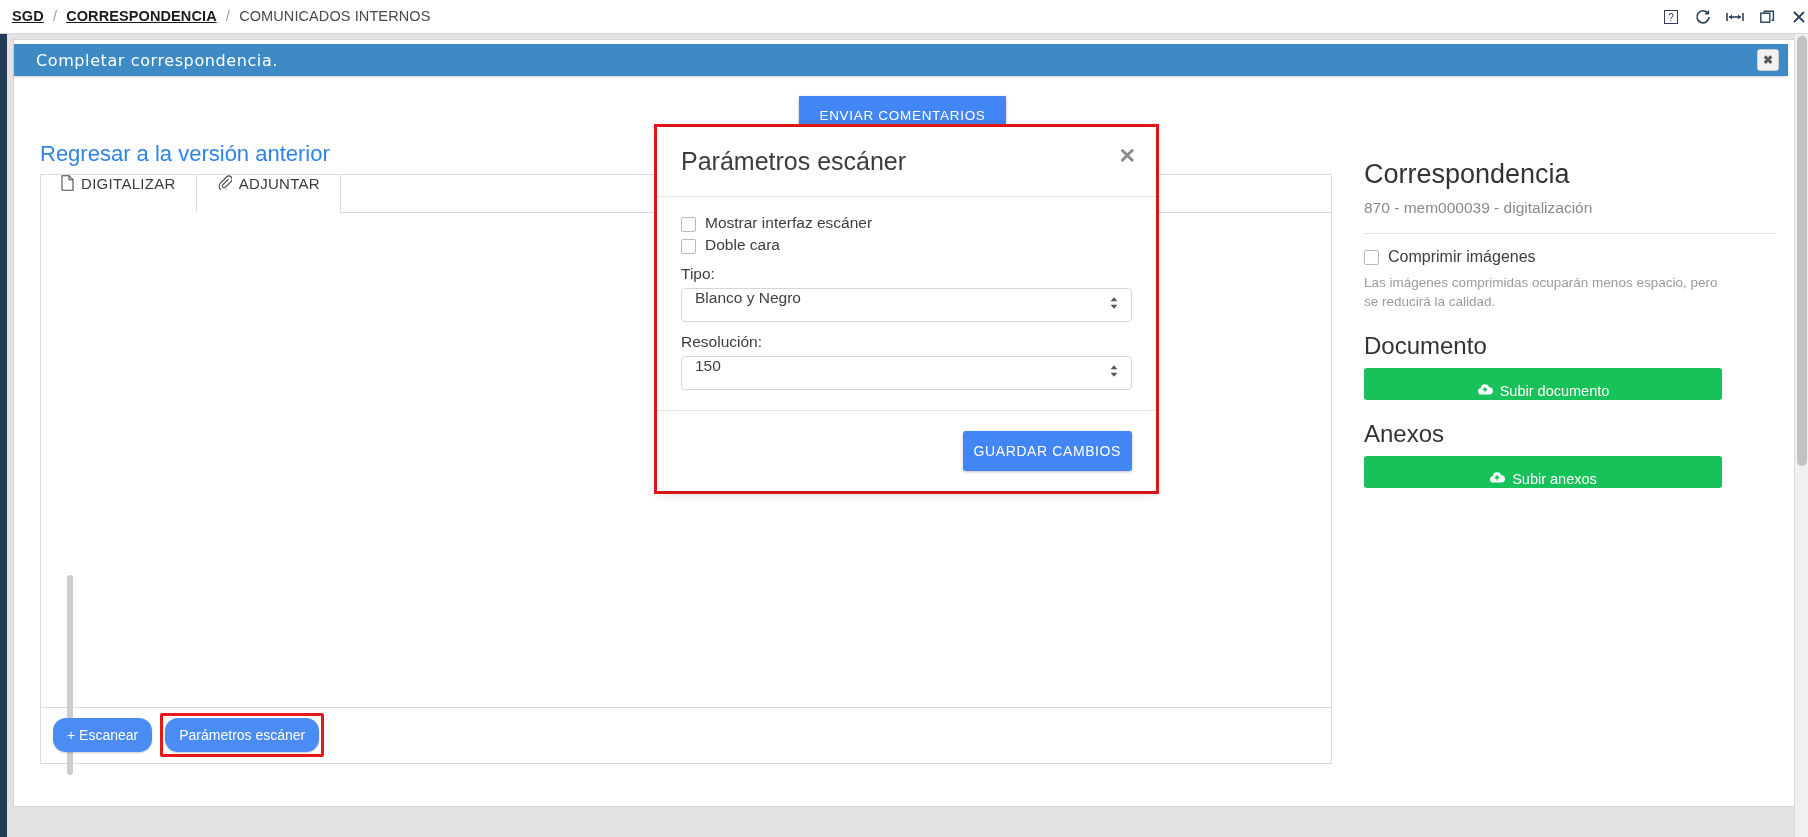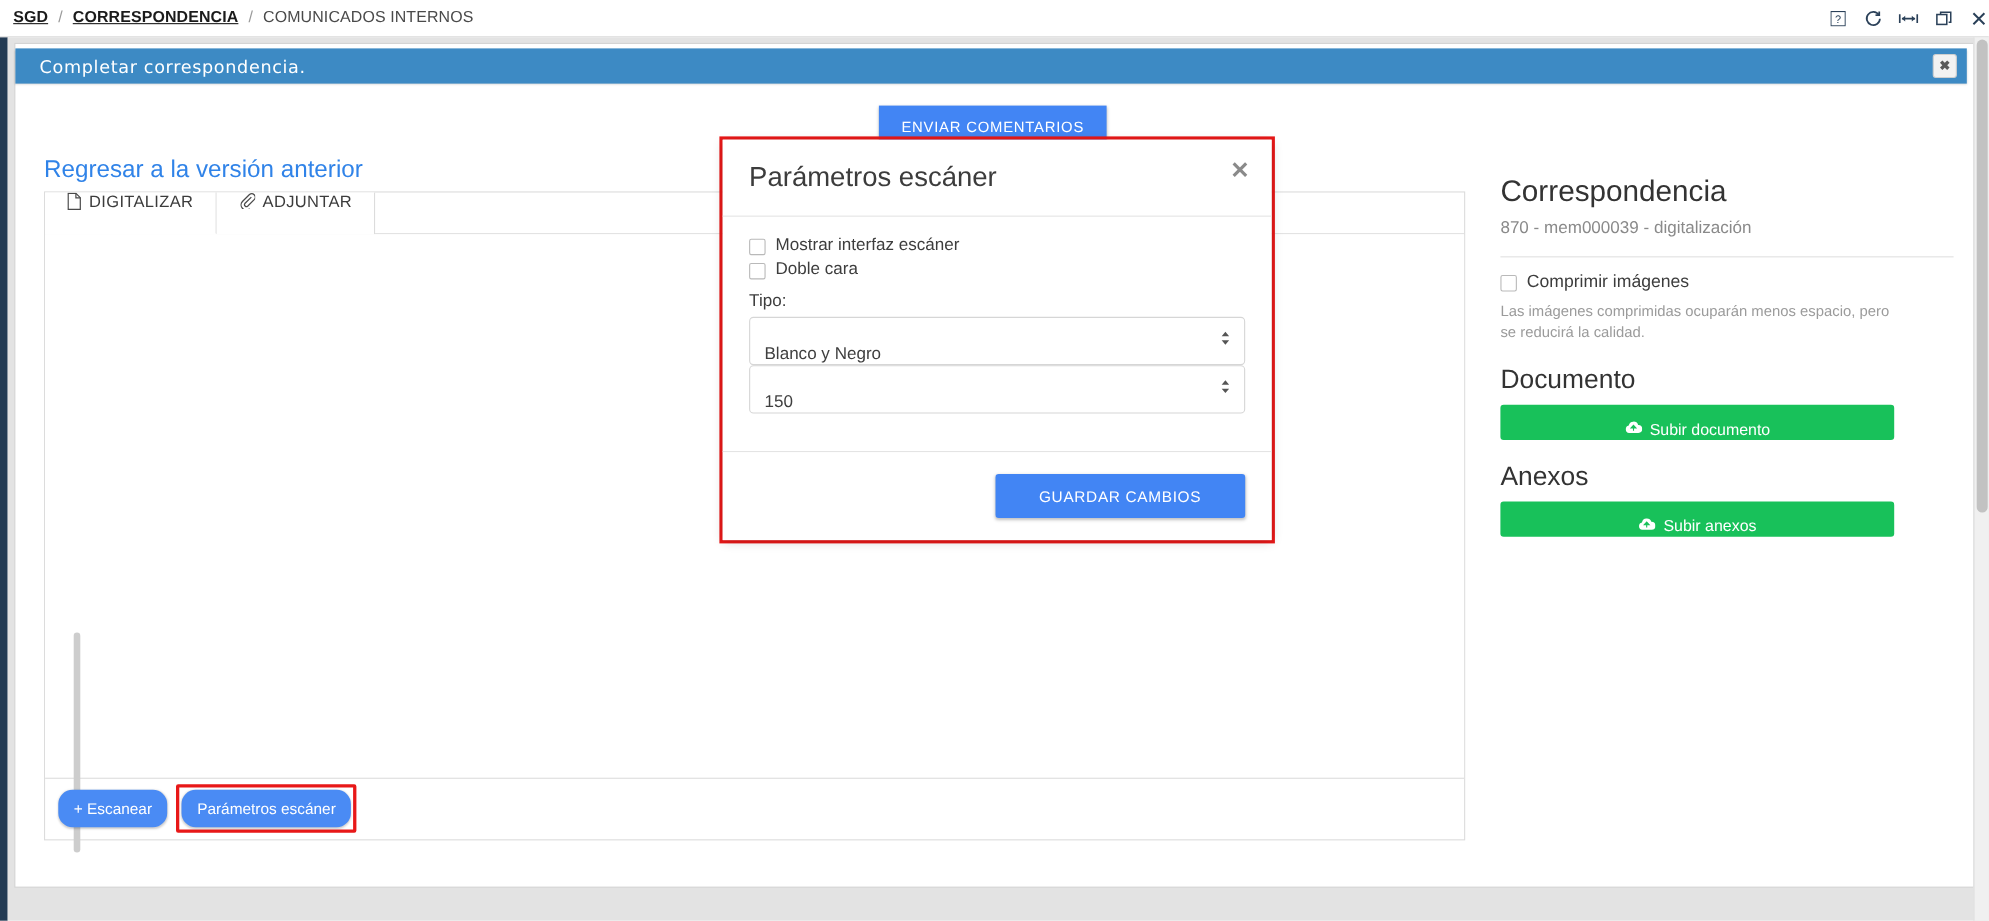--- a/index.html
+++ b/index.html
@@ -243,25 +243,25 @@
   }
   #modal-body { padding: 17px 24px 0 24px; }
   .mrow { display: flex; align-items: center; gap: 9px; margin-bottom: 4px; }
   .mrow .cb-label { font-size: 15.5px; color: #3d3d3d; }
   .field-label {
     font-size: 15.5px; color: #3d3d3d;
     margin-top: 11px; margin-bottom: 5px;
   }
   .sel {
     position: relative;
-    width: 451px; height: 44px;
+    width: 451px; height: 34px;
     border: 1px solid #d6d6d6;
     border-radius: 4px;
     background: #ffffff;
-    display: flex; align-items: flex-end;
+    display: flex; align-items: flex-start;
     padding-left: 13px;
     font-size: 15.5px; color: #3f3f3f;
     cursor: pointer;
   }
   .sel .chev {
     position: absolute; right: 12px; top: 50%;
     transform: translateY(-50%);
     color: #555555;
   }
   #modal-footer {
@@ -269,21 +269,21 @@
     width: 100%; height: 81px;
     border-top: 1px solid #e4e4e4;
     display: flex; align-items: center; justify-content: flex-end;
     padding-right: 24px;
   }
   #guardar-btn {
     background: #4285f4;
     color: #ffffff;
     border: none; border-radius: 3px;
     font-size: 14px; letter-spacing: .6px;
-    padding: 12px 40px;
+    padding: 12px 11px;
     cursor: pointer;
     font-family: "Liberation Sans", sans-serif;
     box-shadow: 0 1px 3px rgba(0,0,0,.25);
   }
 
   
   #vscroll-track {
     position: absolute; right: 0; top: 34px;
     width: 14px; height: 803px;
     background: #f0f0f0;
@@ -449,20 +449,21 @@
       <div class="field-label">Tipo:</div>
       <div class="sel">
         <span>Blanco y Negro</span>
         <span class="chev">
           <svg width="10" height="14" viewBox="0 0 10 14">
               <path d="M5 1.2l3.4 4H1.6zM5 12.8l3.4-4H1.6z" fill="#555555"></path>
             </svg>
         </span>
       </div>
 
+      <div class="field-label">Resolución:</div>
       <div class="sel">
         <span>150</span>
         <span class="chev">
           <svg width="10" height="14" viewBox="0 0 10 14">
               <path d="M5 1.2l3.4 4H1.6zM5 12.8l3.4-4H1.6z" fill="#555555"></path>
             </svg>
         </span>
       </div>
     </div>
 

